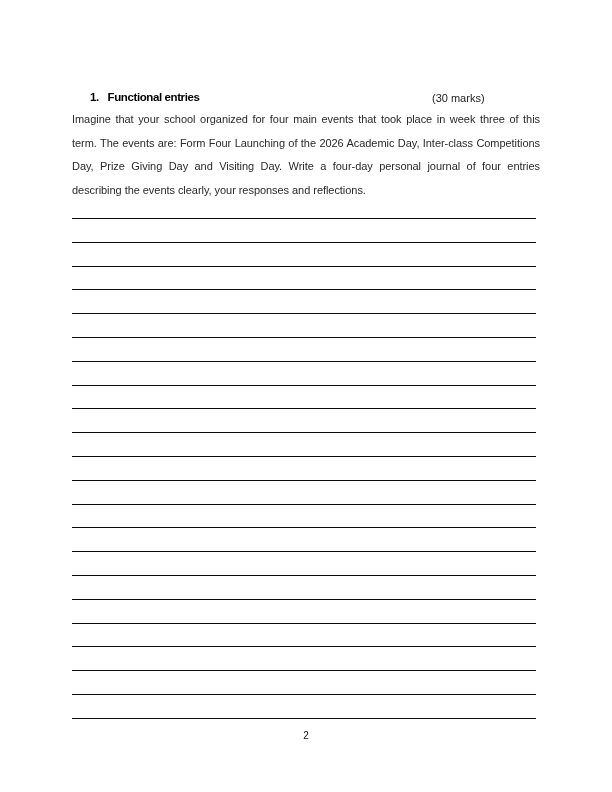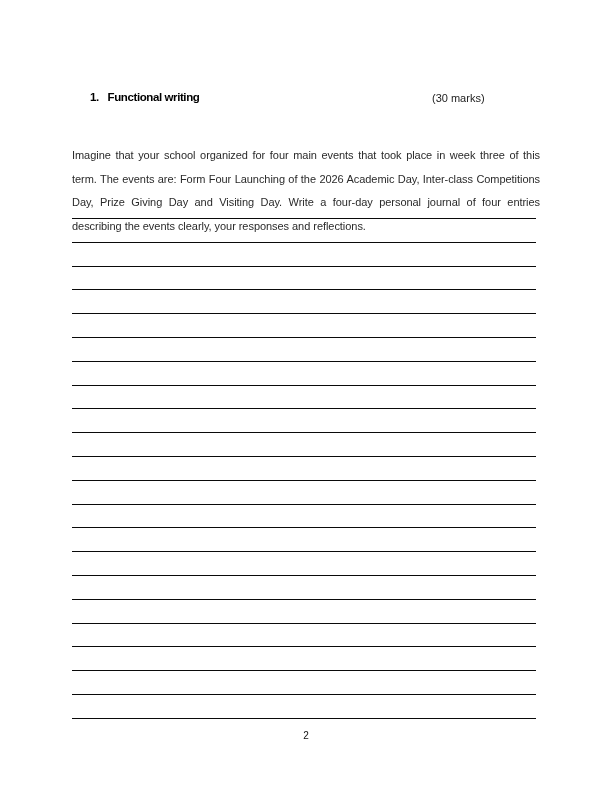--- a/index.html
+++ b/index.html
@@ -3,32 +3,32 @@
   <meta charset="utf-8">
   <style>
     html, body { margin: 0; padding: 0; background: #ffffff; }
     body { width: 612px; height: 792px; position: relative; overflow: hidden;
            font-family: "Liberation Sans", "DejaVu Sans", sans-serif; color: #1a1a1a; }
     .heading { position: absolute; top: 91px; left: 90px; font-size: 11.5px; font-weight: bold;
                letter-spacing: -0.4px; color: #000; }
     .heading .num { margin-right: 6px; }
     .marks { position: absolute; top: 92px; left: 432px; font-size: 11px; color: #222; }
     .para { position: absolute; top: 108px; left: 72px; width: 468px; font-size: 11px;
-            line-height: 23.5px; text-align: justify; color: #2a2a2a; letter-spacing: -0.05px; margin-top: 36px; }
+            line-height: 23.5px; text-align: justify; color: #2a2a2a; letter-spacing: -0.05px; }
     .lines { position: absolute; left: 72px; top: 0; width: 464px; }
     .wline { position: absolute; left: 0; width: 464px; height: 0; border-top: 1.6px solid #0a0a0a; }
     .page-num { position: absolute; top: 730px; left: 0; width: 612px; text-align: center;
                 font-size: 10px; color: #111; }
   </style>
 </head>
 <body>
 
 <div class="heading">
   <span class="num">1.</span>
-  <span>Functional writing</span>
+  <span>Functional entries</span>
 </div>
 <div class="marks">(30 marks)</div>
 <div class="para">Imagine that your school organized for four main events that took place in week three of this term. The events are: Form Four Launching of the 2026 Academic Day, Inter-class Competitions Day, Prize Giving Day and Visiting Day. Write a four-day personal journal of four entries describing the events clearly, your responses and reflections.</div>
 
 <div class="lines" id="answer-lines">
     <div class="wline" style="top: 218px;"></div>
     <div class="wline" style="top: 241.8px;"></div>
     <div class="wline" style="top: 265.6px;"></div>
     <div class="wline" style="top: 289.4px;"></div>
     <div class="wline" style="top: 313.2px;"></div>

